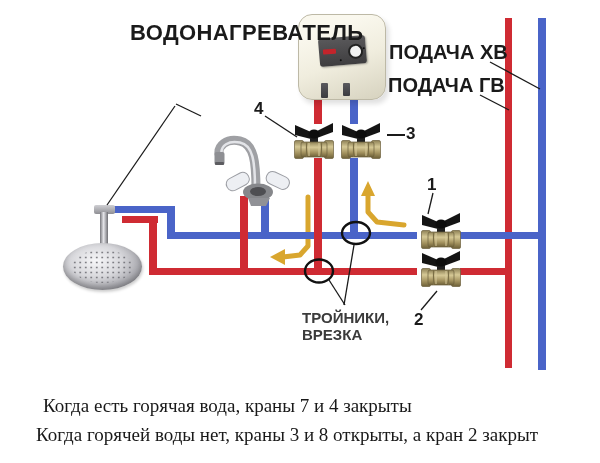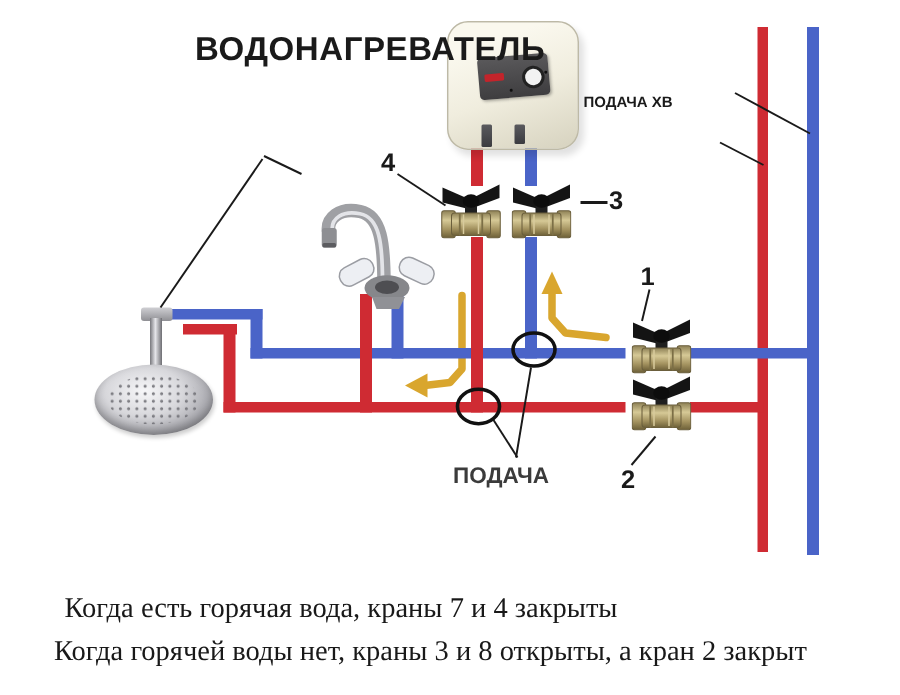--- a/index.html
+++ b/index.html
@@ -9,21 +9,21 @@
   }
   .layer{position:absolute;left:0;top:0;width:600px;height:463px;pointer-events:none;}
   .z1{z-index:1}.z2{z-index:2}.z3{z-index:3}.z6{z-index:6}
 
   .pipe{position:absolute;}
   .pipe.hot{background:var(--hot-pipe,#cf2b33);}
   .pipe.cold{background:var(--cold-pipe,#4a64c8);}
 
   .lbl{position:absolute;font-weight:bold;color:var(--annotation,#1a1a1a);white-space:nowrap;z-index:8;}
   .lbl.big{font-size:22px;letter-spacing:.4px;}
-  .lbl.mid{font-size:10px;margin-top:22px;}
+  .lbl.mid{font-size:20px;}
   .lbl.num{font-size:17px;}
   .lbl.tees{font-size:15px;line-height:17px;color:#3b3b3b;white-space:normal;}
   .note{position:absolute;font-family:"Liberation Serif", serif;font-size:19px;color:#191919;white-space:nowrap;z-index:8;}
 
   .flow{stroke:var(--flow-arrow,#d9a62e);stroke-width:5;fill:none;stroke-linejoin:round;stroke-linecap:round;}
   .flow-fill{fill:var(--flow-arrow,#d9a62e);}
   .ann{stroke:var(--annotation,#1a1a1a);stroke-width:1.3;fill:none;}
   .ann.thick{stroke-width:2;}
   .ann-ellipse{stroke:#111;stroke-width:2.4;fill:none;}
 
@@ -163,22 +163,24 @@
     <line class="ann" x1="433" y1="193" x2="428" y2="214"></line>
     <line class="ann" x1="437" y1="291" x2="421" y2="310"></line>
     <line class="ann" x1="329" y1="280" x2="345" y2="305"></line>
     <line class="ann" x1="354" y1="245" x2="344" y2="305"></line>
     <ellipse class="ann-ellipse" cx="319" cy="271" rx="14" ry="11.5"></ellipse>
     <ellipse class="ann-ellipse" cx="356" cy="233" rx="14" ry="11"></ellipse>
   </svg>
 
   <div class="lbl big" style="left:130px;top:20px">ВОДОНАГРЕВАТЕЛЬ</div>
   <div class="lbl mid" style="left:389px;top:41px">ПОДАЧА ХВ</div>
+  <div class="lbl mid" style="left:388px;top:74px">ПОДАЧА ГВ</div>
   <div class="lbl tees" style="left:302px;top:309px;width:110px">
-    <span style="display:block">ПОДАЧА</span>
+    <span style="display:block">ТРОЙНИКИ,</span>
+    <span style="display:block">ВРЕЗКА</span>
   </div>
   <div class="lbl num" style="left:254px;top:99px">4</div>
   <div class="lbl num" style="left:406px;top:124px">3</div>
   <div class="lbl num" style="left:427px;top:175px">1</div>
   <div class="lbl num" style="left:414px;top:310px">2</div>
 
   <div class="note" style="left:43px;top:395px">Когда есть горячая вода, краны 7 и 4 закрыты</div>
   <div class="note" style="left:36px;top:424px">Когда горячей воды нет, краны 3 и 8 открыты, а кран 2 закрыт</div>
 
 </div>

